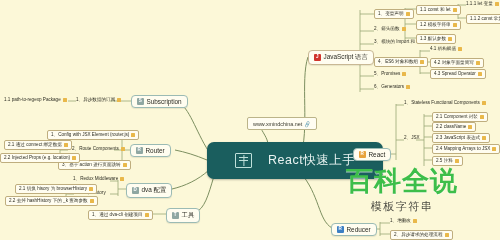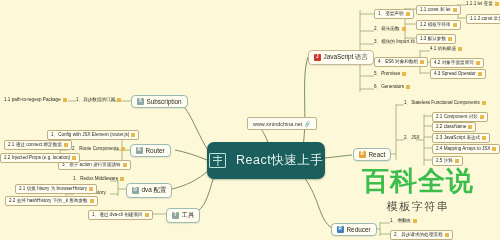--- a/index.html
+++ b/index.html
@@ -11,22 +11,22 @@
   }
   #canvas{position:absolute;inset:0;width:500px;height:240px;}
   svg.links{position:absolute;left:0;top:0;width:500px;height:240px;pointer-events:none;}
 
   
   .central{
     position:absolute;
     background:#1A5E5E;
     border-radius:7px;
     color:#EAF4F2;
-    display:flex;align-items:center;gap:10px;
-    padding:10px 2px;
+    display:flex;align-items:center;gap:16px;
+    padding:10px 28px;
     box-shadow:0 1px 2px rgba(0,0,0,.25);
   }
   .central .label{font-size:12.5px;letter-spacing:.5px;white-space:nowrap;}
   .book{
     width:15px;height:13px;border:1.4px solid #BFE0DA;border-radius:1px;
     position:relative;flex:0 0 auto;
   }
   .book:before{content:"";position:absolute;left:50%;top:1px;bottom:1px;width:1.2px;background:#BFE0DA;transform:translateX(-50%);}
   .book:after{content:"";position:absolute;left:3px;right:3px;top:3px;height:1px;background:#BFE0DA;box-shadow:0 3px 0 #BFE0DA;}
 
@@ -397,18 +397,18 @@
   <div class="leaf boxed" style="left:5px;top:196px;">
     <span>2.2 去掉 hashHistory 下的 _k 查询参数</span>
     <span class="flag"></span>
   </div>
 
   <div class="leaf boxed" style="left:88px;top:210px;">
     <span>1、通过 dva-cli 创建项目</span>
     <span class="flag"></span>
   </div>
 
-  <div class="wm" style="left:348px;top:168px;width:140px;">
+  <div class="wm" style="left:332px;top:168px;width:140px;">
     <div class="wm-main">百科全说</div>
     <div class="wm-sub">模板字符串</div>
   </div>
 
 </div>
 
 </body></html>

